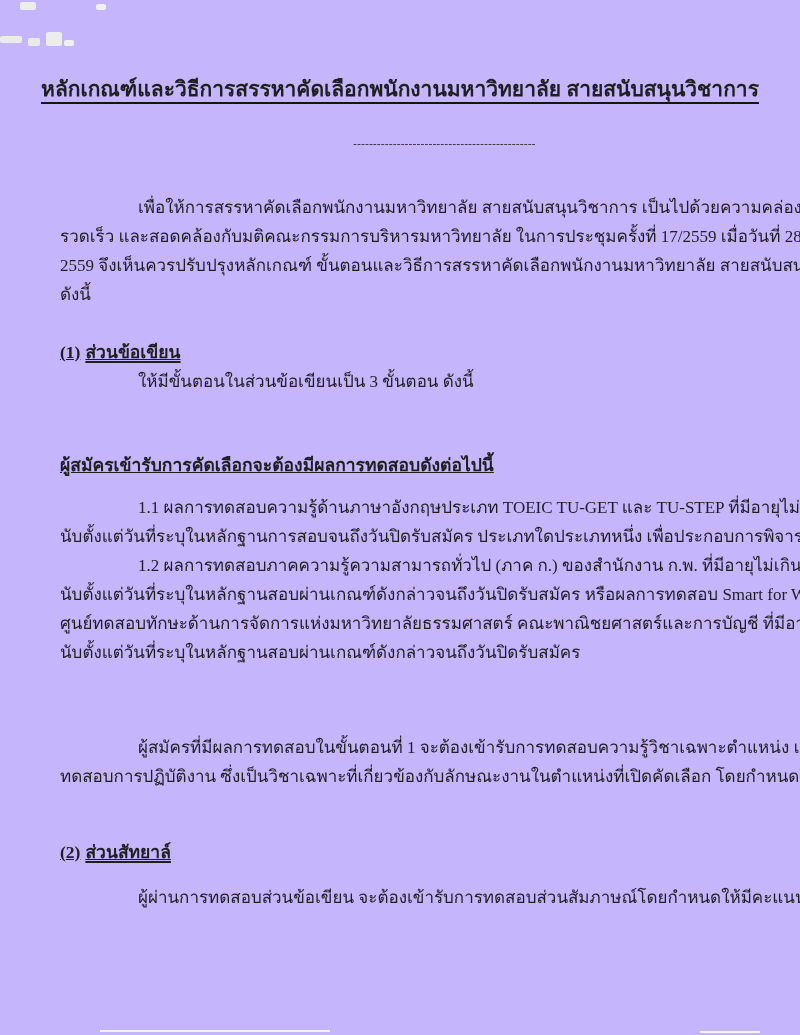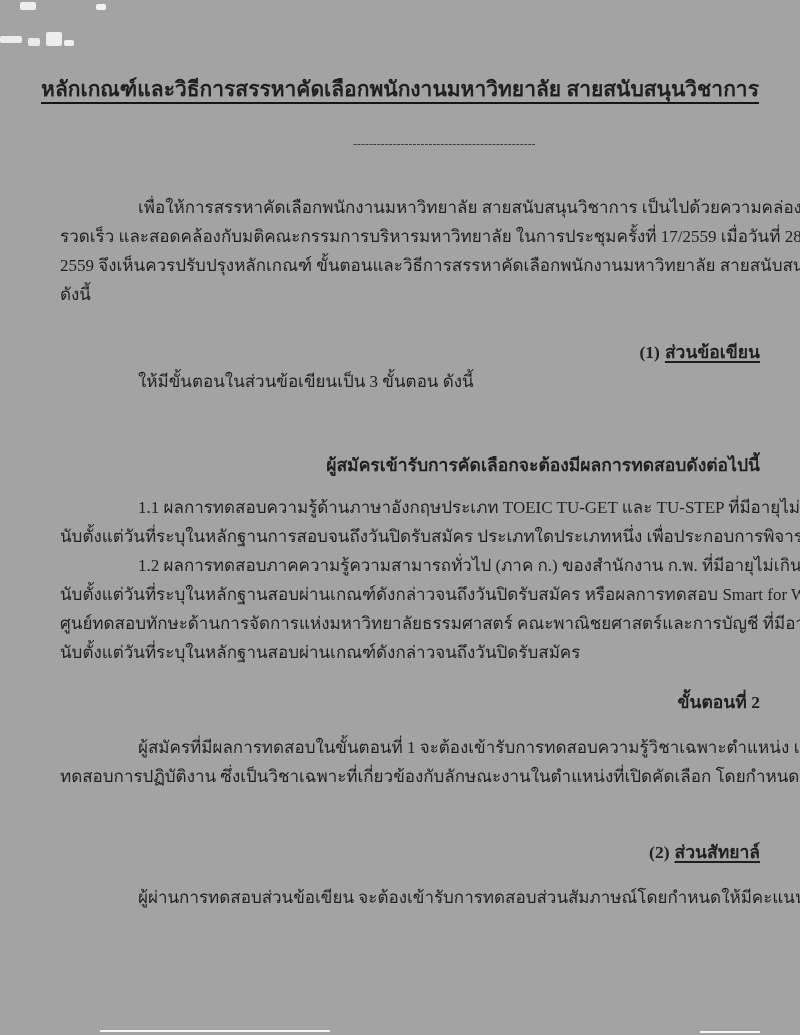--- a/index.html
+++ b/index.html
@@ -4,21 +4,21 @@
   <style>
     html, body {
       margin: 0;
       padding: 0;
       background: #ffffff;
     }
     .page {
       position: relative;
       width: 800px;
       height: 1035px;
-      background: #a3a3a3;
+      background: #c4b5fd;
       overflow: hidden;
       font-family: "Liberation Serif", "DejaVu Serif", serif;
       color: #1f1f1f;
     }
     .title {
       position: absolute;
       top: 72px;
       left: 0;
       width: 800px;
       margin: 0;
@@ -53,21 +53,22 @@
     }
     .line {
       font-size: 17px;
       line-height: 29px;
       white-space: nowrap;
     }
     .line.indent {
       padding-left: 78px;
     }
     .center {
-      text-align: right;
+      text-align: left;
+      text-decoration: underline;
     }
     .bold {
       font-weight: 700;
     }
     .heading-line {
       font-size: 17.5px;
       line-height: 29px;
       white-space: nowrap;
     }
     .hu {
@@ -132,23 +133,20 @@
 
   <div class="block" style="top:493px">
     <div class="line indent">1.1 ผลการทดสอบความรู้ด้านภาษาอังกฤษประเภท TOEIC TU-GET และ TU-STEP ที่มีอายุไม่เกิน 2 ปี</div>
     <div class="line">นับตั้งแต่วันที่ระบุในหลักฐานการสอบจนถึงวันปิดรับสมัคร ประเภทใดประเภทหนึ่ง เพื่อประกอบการพิจารณา</div>
     <div class="line indent">1.2 ผลการทดสอบภาคความรู้ความสามารถทั่วไป (ภาค ก.) ของสำนักงาน ก.พ. ที่มีอายุไม่เกิน 2 ปี</div>
     <div class="line">นับตั้งแต่วันที่ระบุในหลักฐานสอบผ่านเกณฑ์ดังกล่าวจนถึงวันปิดรับสมัคร หรือผลการทดสอบ Smart for Work ของ</div>
     <div class="line">ศูนย์ทดสอบทักษะด้านการจัดการแห่งมหาวิทยาลัยธรรมศาสตร์ คณะพาณิชยศาสตร์และการบัญชี ที่มีอายุไม่เกิน 2 ปี</div>
     <div class="line">นับตั้งแต่วันที่ระบุในหลักฐานสอบผ่านเกณฑ์ดังกล่าวจนถึงวันปิดรับสมัคร</div>
   </div>
 
-  <div class="block center bold" style="top:688px">
-    <div class="heading-line">ขั้นตอนที่ 2</div>
-  </div>
 
   <div class="block" style="top:733px">
     <div class="line indent">ผู้สมัครที่มีผลการทดสอบในขั้นตอนที่ 1 จะต้องเข้ารับการทดสอบความรู้วิชาเฉพาะตำแหน่ง และหรือ</div>
     <div class="line">ทดสอบการปฏิบัติงาน ซึ่งเป็นวิชาเฉพาะที่เกี่ยวข้องกับลักษณะงานในตำแหน่งที่เปิดคัดเลือก โดยกำหนดให้มีคะแนน</div>
   </div>
 
   <div class="block center bold" style="top:838px">
     <span class="heading-line">
       <span>(2)</span><span class="hu">ส่วนสัทยาล์</span>
     </span>

